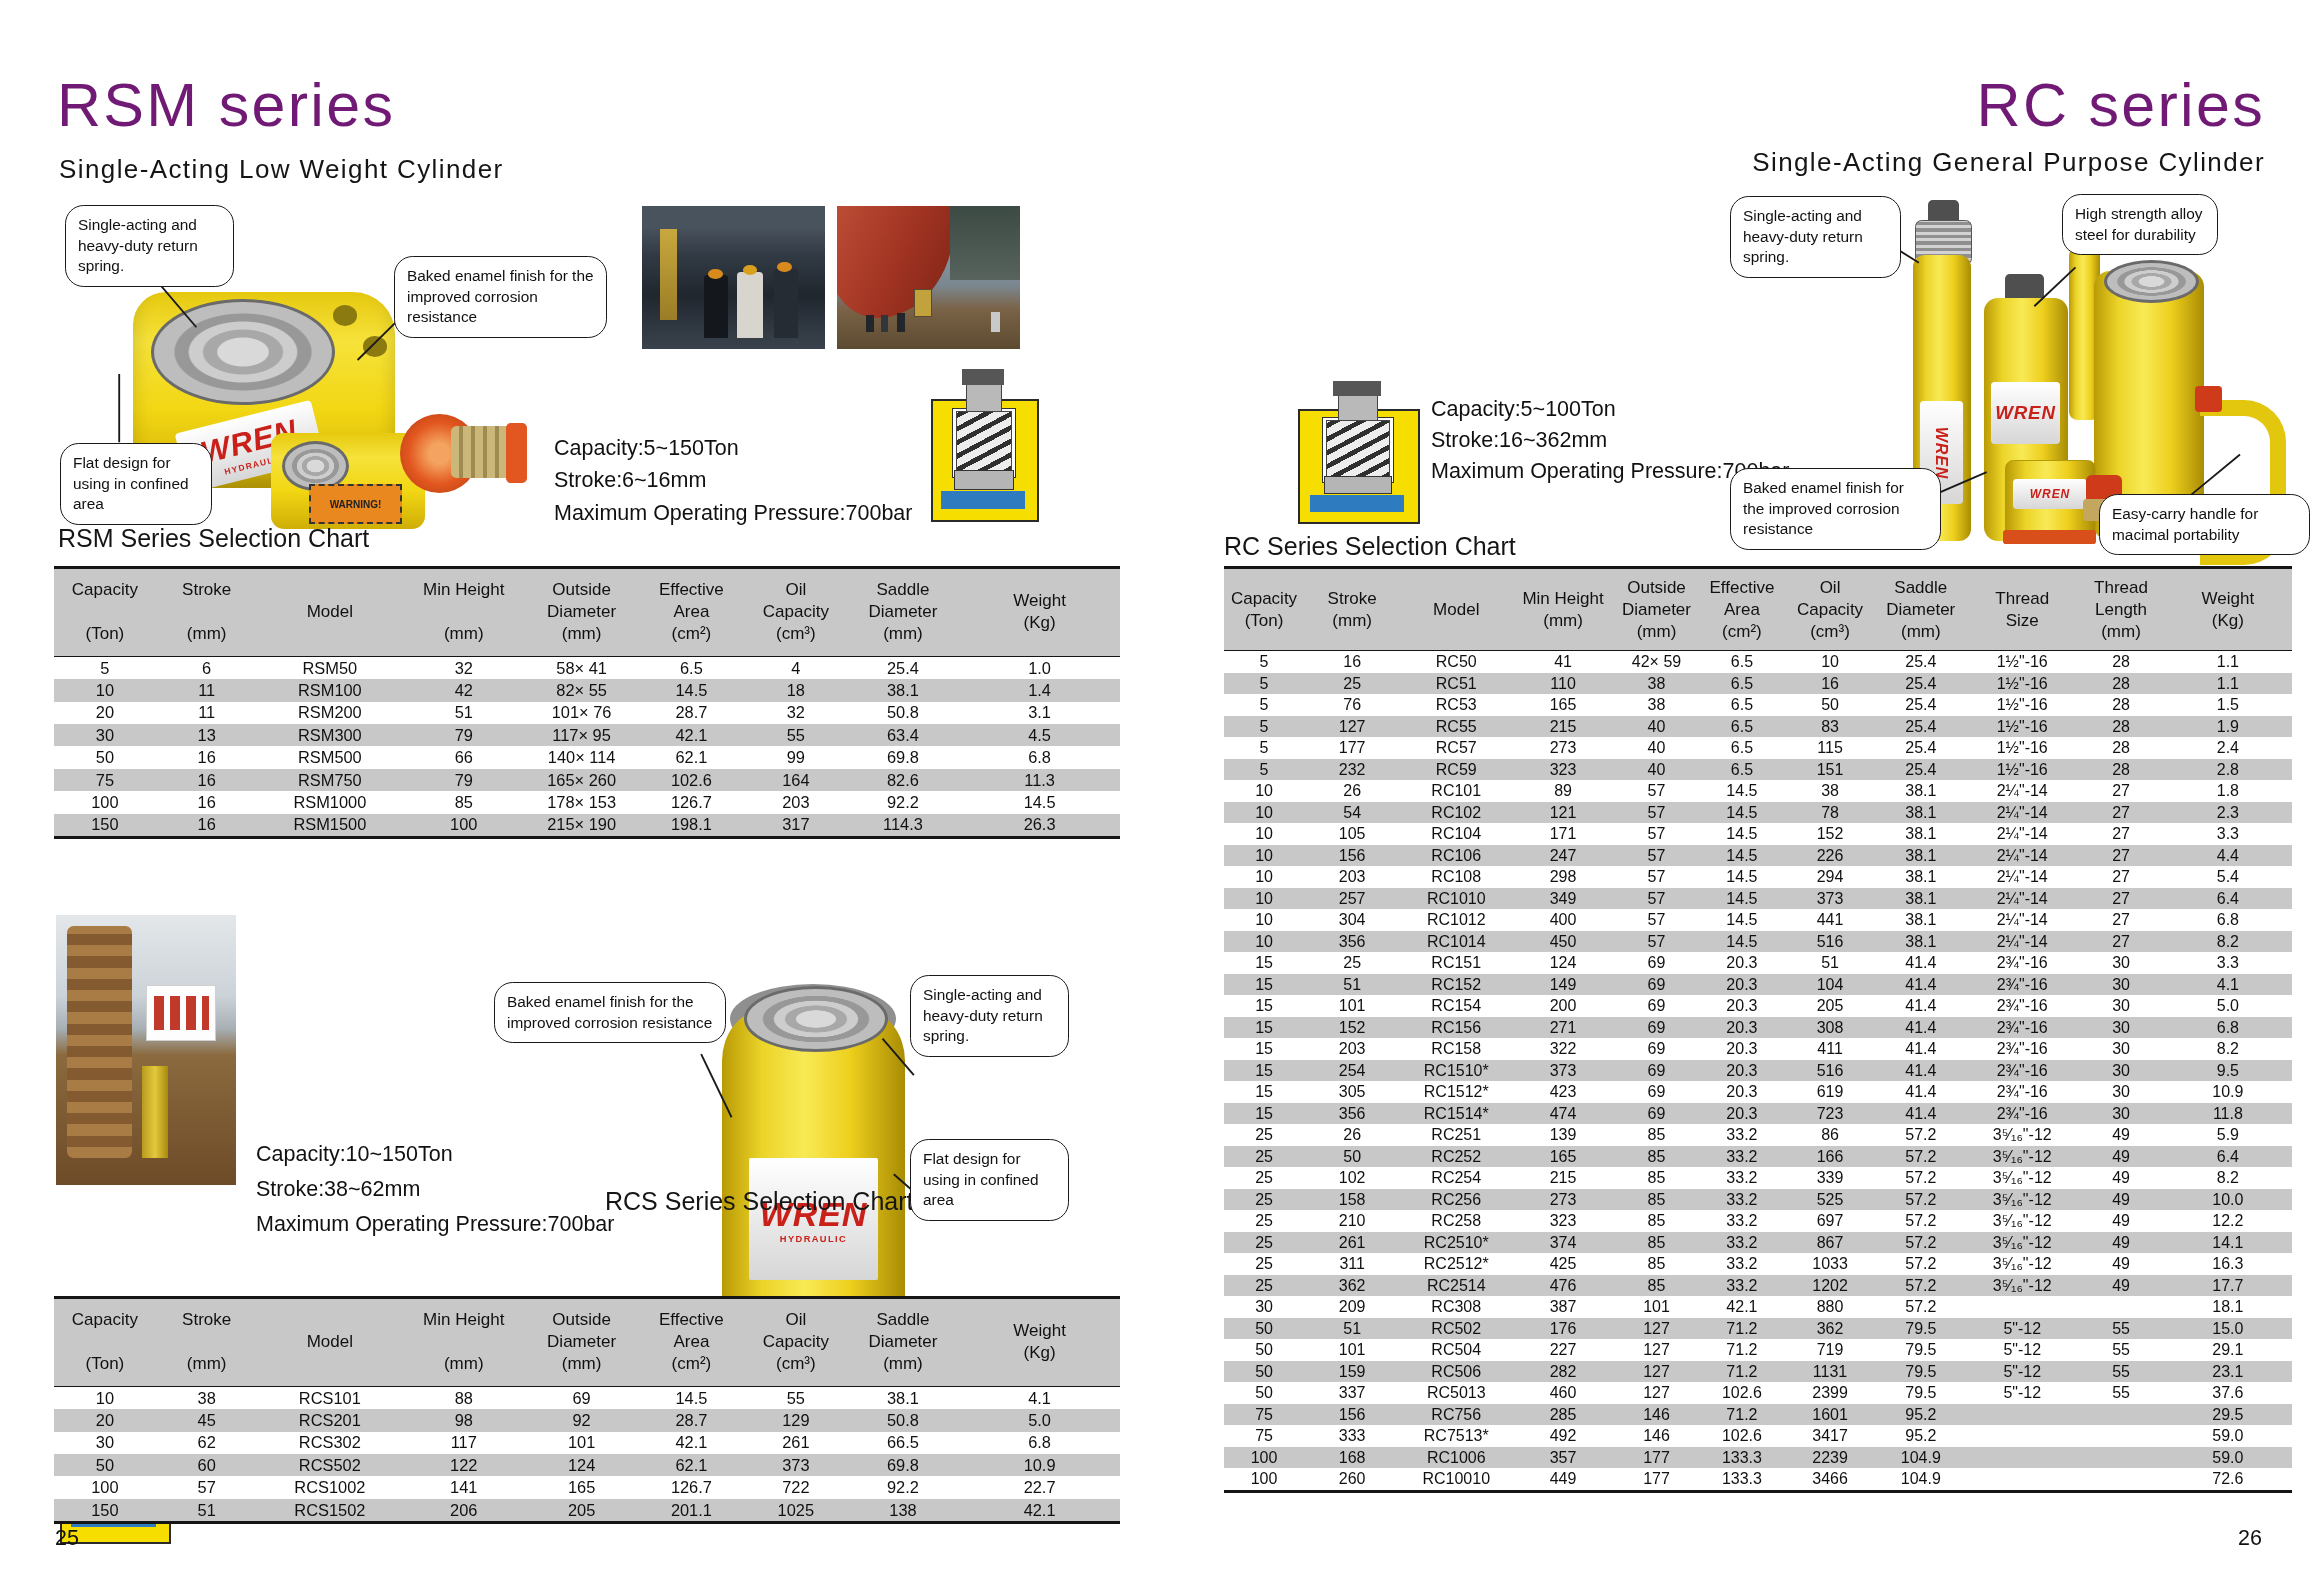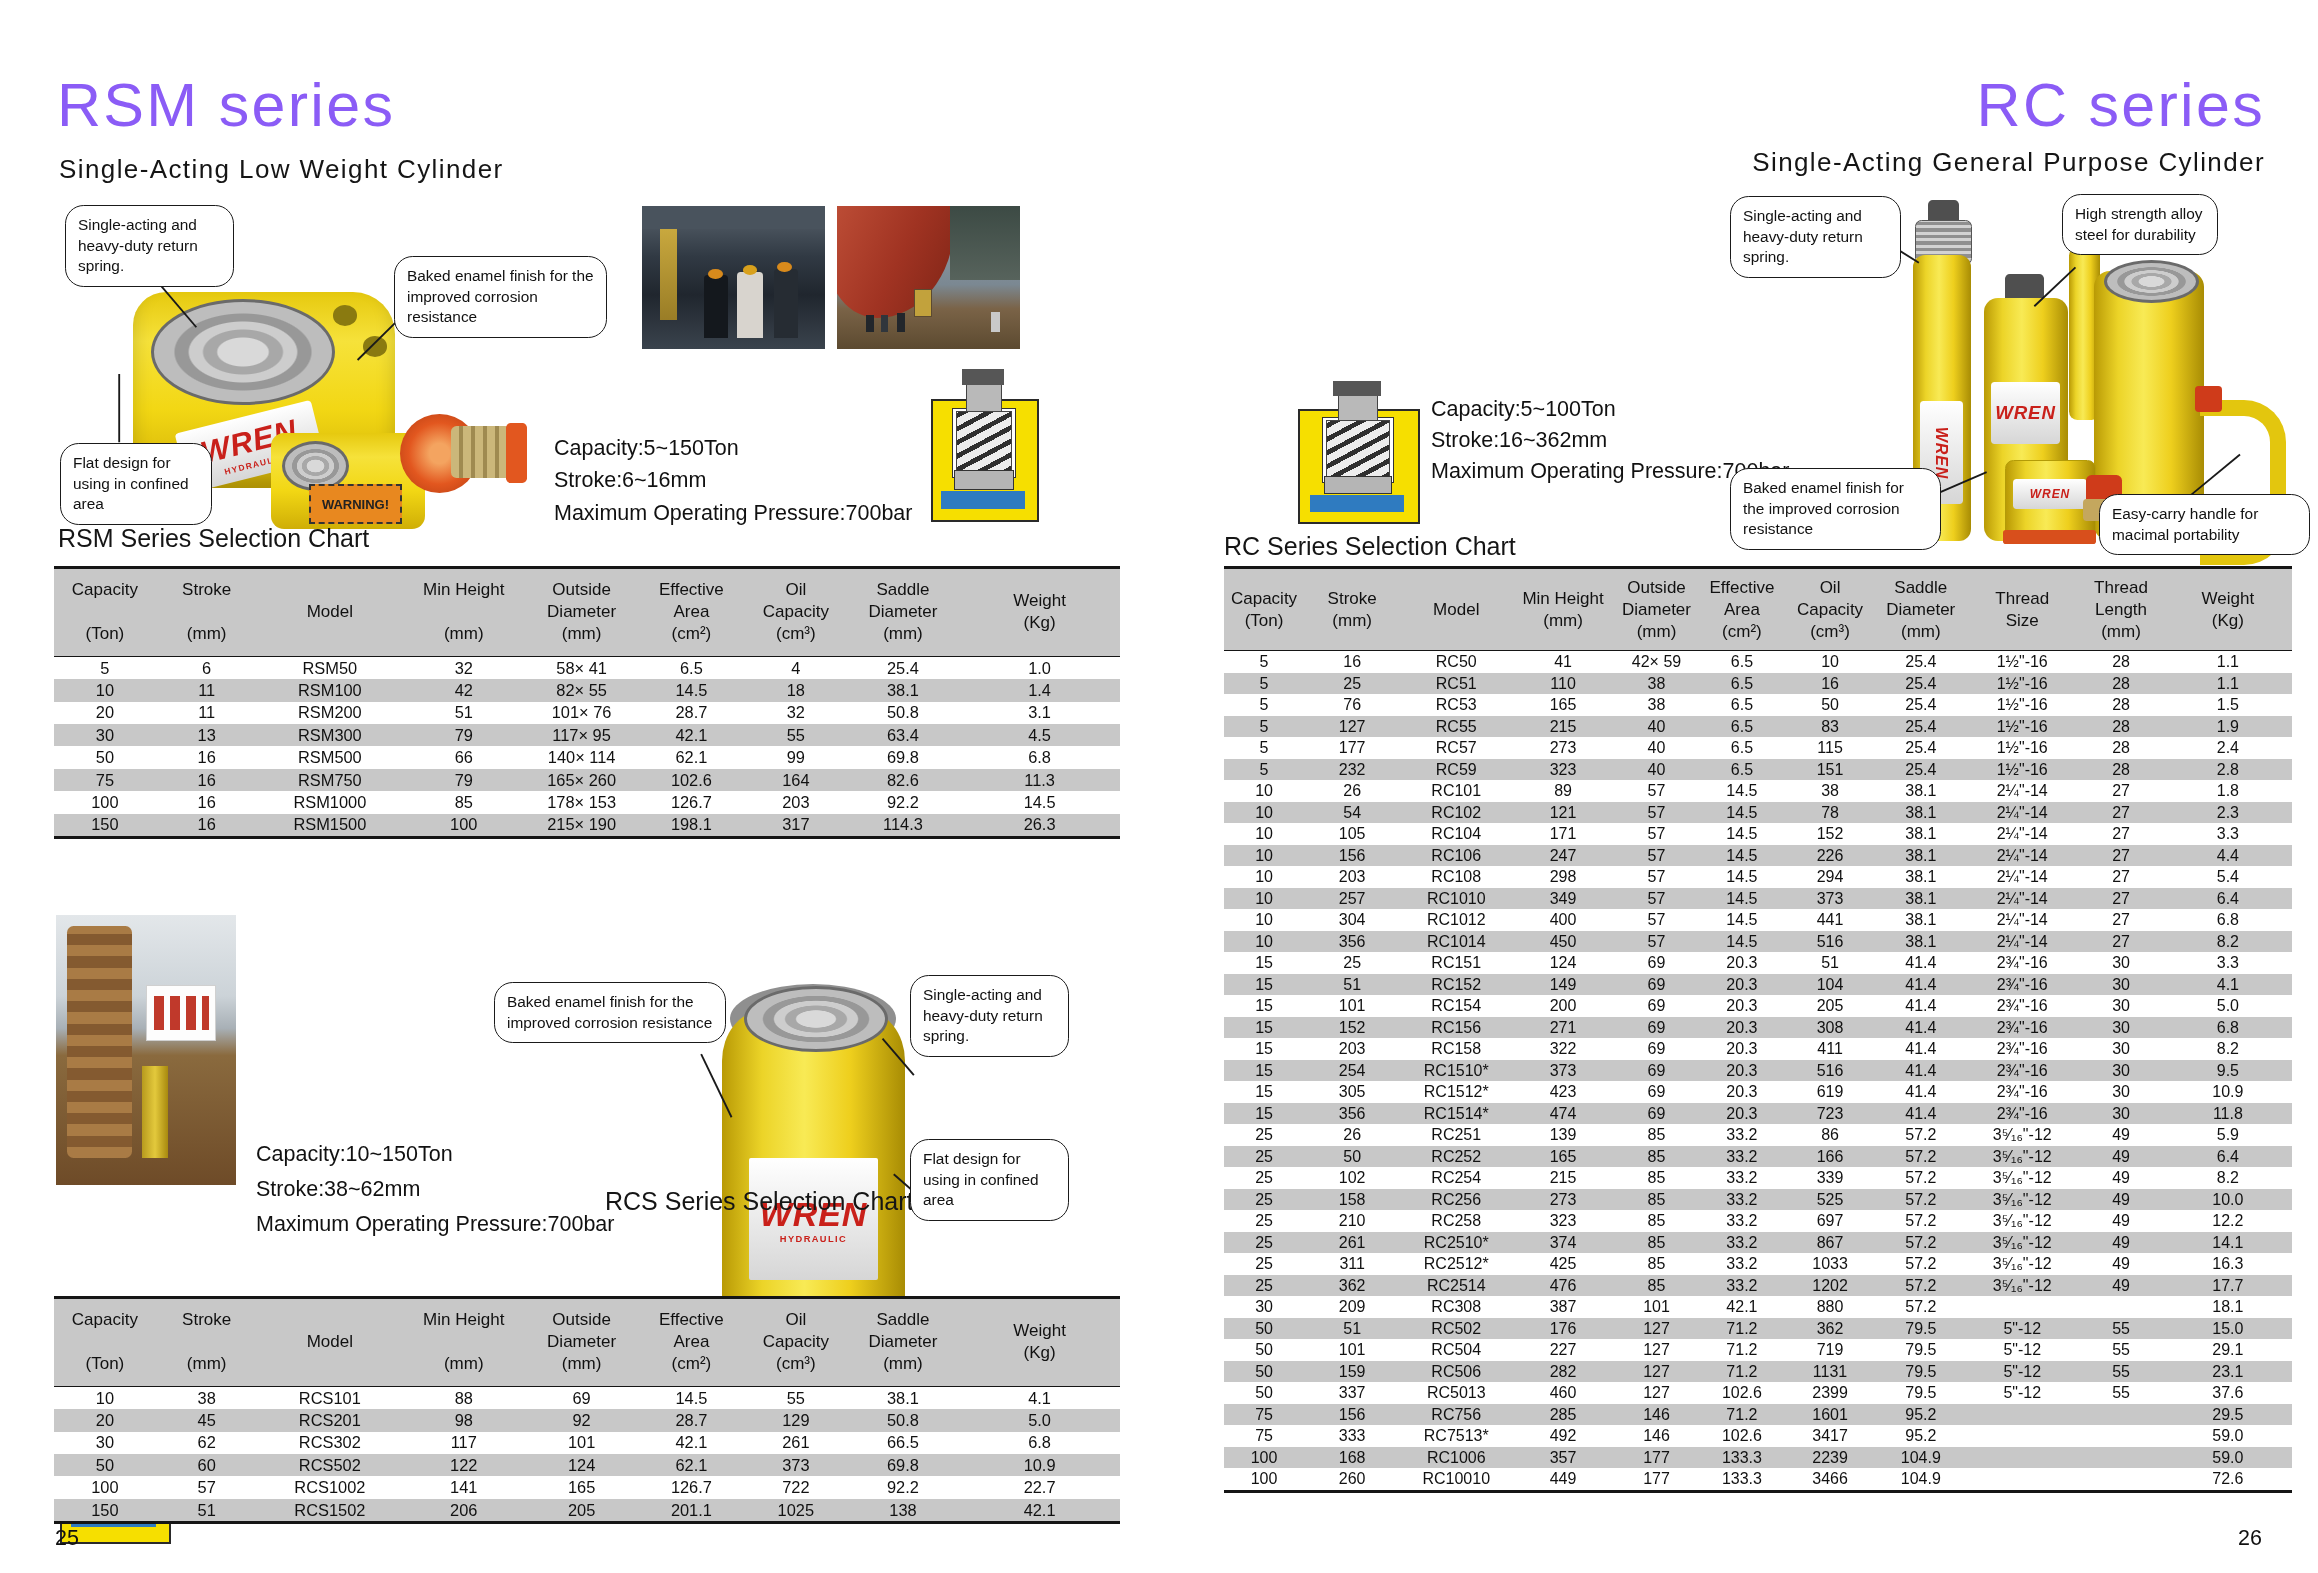--- a/index.html
+++ b/index.html
@@ -1,19 +1,19 @@
 <!DOCTYPE html>
 <html style="font-size:7.5px"><head>
 <meta charset="utf-8">
 <style>
   html,body{margin:0;padding:0;}
   body{width:2319px;height:1574px;position:relative;background:#ffffff;
        font-family:"Liberation Sans",sans-serif;color:#111;overflow:hidden;}
   .abs{position:absolute;}
-  .series-title{font-size:61px;letter-spacing:2.3px;color:#8b5cf6;white-space:nowrap;}
+  .series-title{font-size:61px;letter-spacing:2.3px;color:#701a75;white-space:nowrap;}
   .series-subtitle{font-size:26px;letter-spacing:1.4px;color:#151515;white-space:nowrap;}
   .chart-heading{font-size:25px;color:#151515;white-space:nowrap;}
   .callout{position:absolute;border:1.9px solid #1a1a1a;border-radius:18.7px;background:#fff;
            padding:9.3px 12px;font-size:15.4px;line-height:1.32;color:#111;z-index:5;}
   .specs{position:absolute;font-size:21.5px;line-height:1.5;color:#111;margin-top:12px;}
   .specs div{white-space:nowrap;}
   .pagenum{position:absolute;font-size:21.5px;color:#111;}
   
   .chart-table{position:absolute;border-collapse:collapse;table-layout:fixed;background:#fff;
                border-top:3.7px solid #151515;border-bottom:3.7px solid #151515;}
@@ -75,21 +75,21 @@
   <div class="abs saddle" style="left:27px;top:23.4px;width:178px;height:100px;"></div>
   <div class="abs" style="left:209px;top:29px;width:24px;height:20.6px;border-radius:50%;background:#8a7a10;"></div>
   <div class="abs" style="left:239px;top:60px;width:24px;height:20.6px;border-radius:50%;background:#8a7a10;"></div>
   <div class="abs wren-label" style="left:56px;top:140px;width:140px;height:61px;transform:rotate(-14deg);">
     <div class="wren-word" style="font-size:31px;">WREN</div>
     <div class="wren-sub" style="font-size:8.4px;">HYDRAULIC</div>
   </div>
   <div class="abs yellow-h" style="left:147px;top:157px;width:154px;height:96px;border-radius:13px;"></div>
   <div class="abs saddle" style="left:158px;top:165px;width:61px;height:44px;"></div>
   <div class="abs" style="left:185px;top:208px;width:89px;height:36px;background:#e8881f;border:2.8px dashed #333;display:flex;align-items:center;justify-content:center;">
-    <span style="font-size:13px;font-weight:bold;color:#222;">WARNING!</span>
+    <span style="font-size:10px;font-weight:bold;color:#222;">WARNING!</span>
   </div>
   <div class="abs" style="left:276px;top:138px;width:79px;height:79px;border-radius:50%;background:radial-gradient(circle,#f4a460 18%,#e2571f 55%,#b23a10 100%);"></div>
   <div class="abs" style="left:327px;top:150px;width:60px;height:52px;border-radius:5.6px;background:repeating-linear-gradient(90deg,#cbb77a 0 8.4px,#9f8a50 8.4px 12px);"></div>
   <div class="abs" style="left:382px;top:147px;width:21px;height:60px;border-radius:4.7px;background:#e2571f;"></div>
 </div>
 
 <div class="photo" style="left:642px;top:206px;width:183px;height:143px;background:linear-gradient(180deg,#5a646e 0%,#313a44 35%,#20262e 62%,#3a434d 100%);">
   <div class="abs" style="left:0;top:0;width:100%;height:16%;background:#49535d;"></div>
   <div class="abs" style="left:10%;top:16%;width:9%;height:64%;background:linear-gradient(180deg,#c8a83e,#9a7d26);"></div>
   <div class="abs" style="left:34%;top:48%;width:13%;height:44%;background:#14181d;border-radius:3.7px 3.7px 0 0;"></div>

